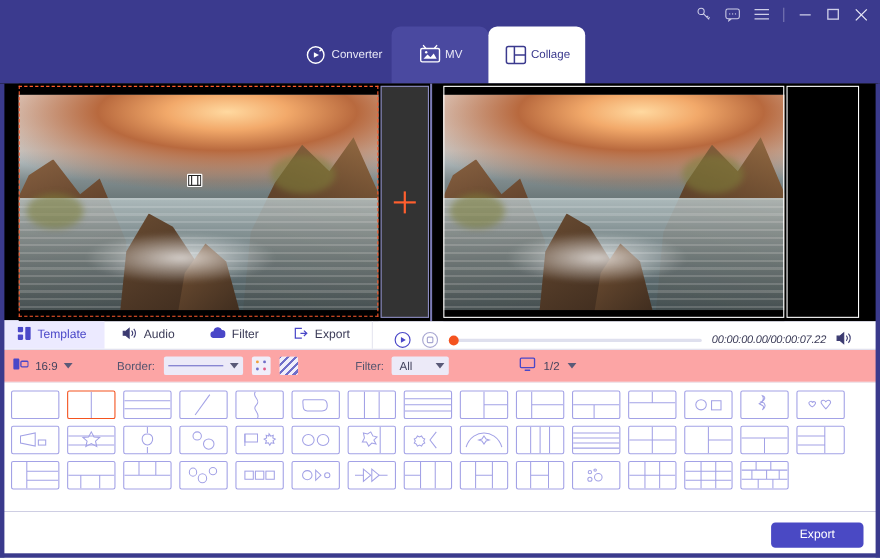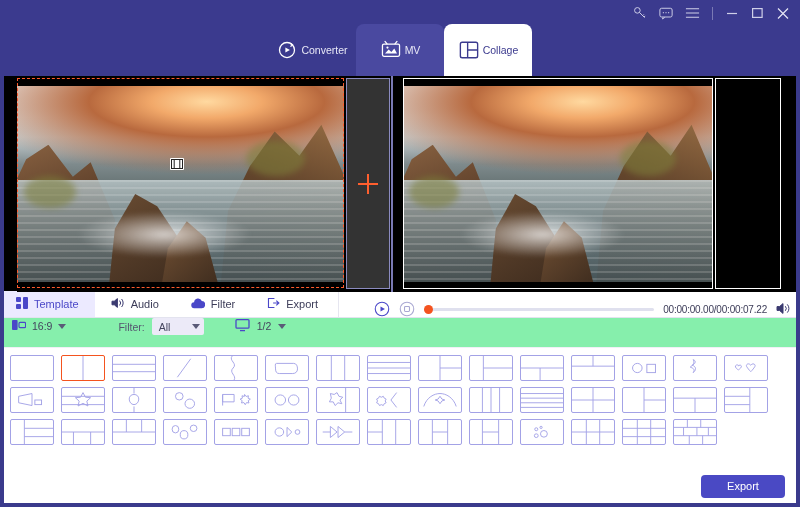--- a/index.html
+++ b/index.html
@@ -181,37 +181,37 @@
   }
   .etab {
     height: 26px; display: flex; align-items: center; gap: 6px;
     padding: 0 16px; font-size: 11px; color: #3c3c58; cursor: pointer;
   }
   .etab.active { background: #eceaff; color: #4a47c8; }
   .tabbar-div { width: 1px; height: 26px; background: #e6e6f0; margin: 0 4px; }
 
   .player {
     display: flex; align-items: center; gap: 9px;
-    margin-left: auto; padding-right: 8px;
+    margin-left: auto; padding-right: 24px; font-style: italic;
   }
   .pbtn { width: 16px; height: 16px; cursor: pointer; }
   .track {
     position: relative; width: 230px; height: 3px; background: #dfe0ee; border-radius: 2px;
     cursor: pointer;
   }
   .track .knob {
     position: absolute; left: 0; top: -3px; width: 9px; height: 9px;
     border-radius: 50%; background: #f4531f;
   }
   .timecode { font-size: 10px; color: #3c3c58; letter-spacing: -.2px; }
 
   
   .optbar {
-    flex: 0 0 30px; height: 30px; background: #86efac;
-    display: flex; align-items: flex-start; padding: 0 8px;
+    flex: 0 0 30px; height: 30px; background: #fca5a5;
+    display: flex; align-items: center; padding: 0 8px;
     font-size: 10.5px; color: #44445e;
     border-bottom: 1px solid #f0f0f6;
   }
   .opt { display: flex; align-items: center; gap: 6px; }
   .caret { width: 0; height: 0; border-left: 4px solid transparent; border-right: 4px solid transparent;
            border-top: 5px solid #5a5a78; cursor: pointer; }
   .lbl { color: #55556f; }
   .linebox {
     width: 72px; height: 17px; background: #eceaf8; border-radius: 2px;
     display: flex; align-items: center; justify-content: space-between; padding: 0 4px;
@@ -464,30 +464,46 @@
       <span>
         <svg width="14" height="14" viewBox="0 0 14 14" fill="#4a47c8">
           <rect x="0" y="2" width="5.6" height="10" rx="1"></rect>
             <rect x="7" y="4.4" width="6.6" height="5.2" rx="1" fill="none" stroke="#4a47c8" stroke-width="1.2"></rect>
         </svg>
       </span>
       <span>16:9</span>
       <span class="caret"></span>
     </div>
 
+    <div class="opt" style="margin-left:40px; gap:8px;">
+      <span class="lbl">Border:</span>
+      <span class="linebox">
+        <span class="line"></span>
+        <span class="caret"></span>
+      </span>
+      <span class="swatch swatch-dots">
+        <svg width="17" height="17" viewBox="0 0 17 17">
+          <circle cx="5" cy="5" r="1.3" fill="#f0a03a"></circle>
+            <circle cx="11.5" cy="5" r="1.3" fill="#6f6ec9"></circle>
+          <circle cx="5" cy="11.5" r="1.3" fill="#6f6ec9"></circle>
+            <circle cx="11.5" cy="11.5" r="1.3" fill="#e05a86"></circle>
+        </svg>
+      </span>
+      <span class="swatch swatch-stripes"></span>
+    </div>
 
     <div class="opt" style="margin-left:52px; gap:7px;">
       <span class="lbl">Filter:</span>
       <span class="selbox">
         <span>All</span>
         <span class="caret"></span>
       </span>
     </div>
 
-    <div class="opt" style="margin-left:31px; gap:7px;">
+    <div class="opt" style="margin-left:64px; gap:7px;">
       <span>
         <svg width="15" height="14" viewBox="0 0 15 14" fill="none" stroke="#4a47c8" stroke-width="1.3">
           <rect x="1" y="1.6" width="13" height="8.6" rx="1"></rect>
             <path d="M5 12.6h5"></path>
         </svg>
       </span>
       <span>1/2</span>
       <span class="caret"></span>
     </div>
   </div>

